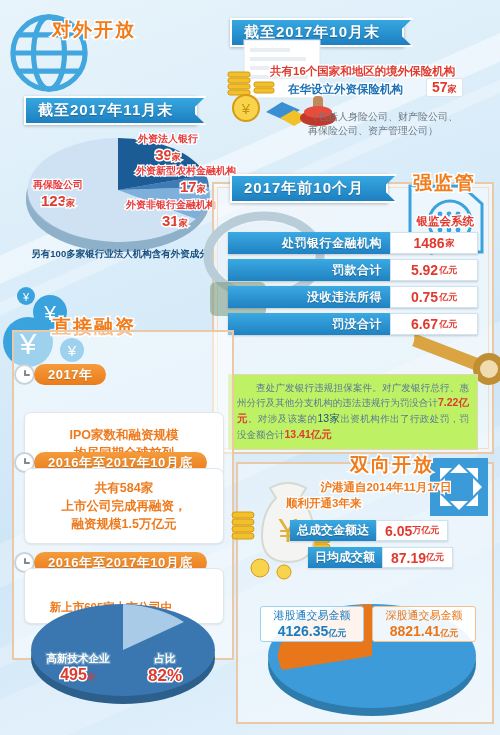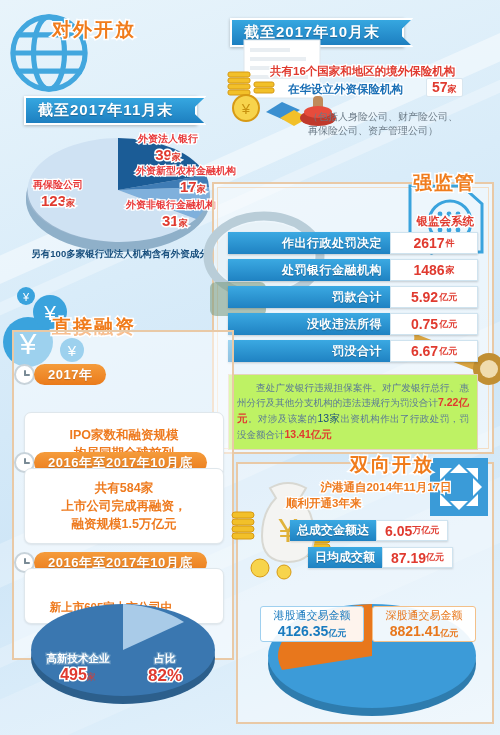--- a/index.html
+++ b/index.html
@@ -263,31 +263,25 @@
         <circle cx="36" cy="40" r="2.4"></circle>
           <circle cx="45" cy="40" r="2.4"></circle>
           <circle cx="54" cy="40" r="2.4"></circle>
         <circle cx="36" cy="48" r="2.4"></circle>
           <circle cx="45" cy="48" r="2.4"></circle>
           <circle cx="54" cy="48" r="2.4"></circle>
       </g>
       <rect x="14" y="53" width="24" height="8" rx="4" transform="rotate(38 14 53)" fill="#3aa3dd"></rect>
     </svg>
 
+    <div class="ribbon reg-ribbon">2017年前10个月</div>
     <div class="sec-title reg-title">强监管</div>
     <div class="sub-label">银监会系统</div>
 
     <div class="rows">
-      <div class="row">
-        <div class="lab">作出行政处罚决定</div>
-        <div class="val">
-            <span>2617</span>
-            <i>件</i>
-          </div>
-      </div>
       <div class="row">
         <div class="lab">处罚银行金融机构</div>
         <div class="val">
             <span>1486</span>
             <i>家</i>
           </div>
       </div>
       <div class="row">
         <div class="lab">罚款合计</div>
         <div class="val">

